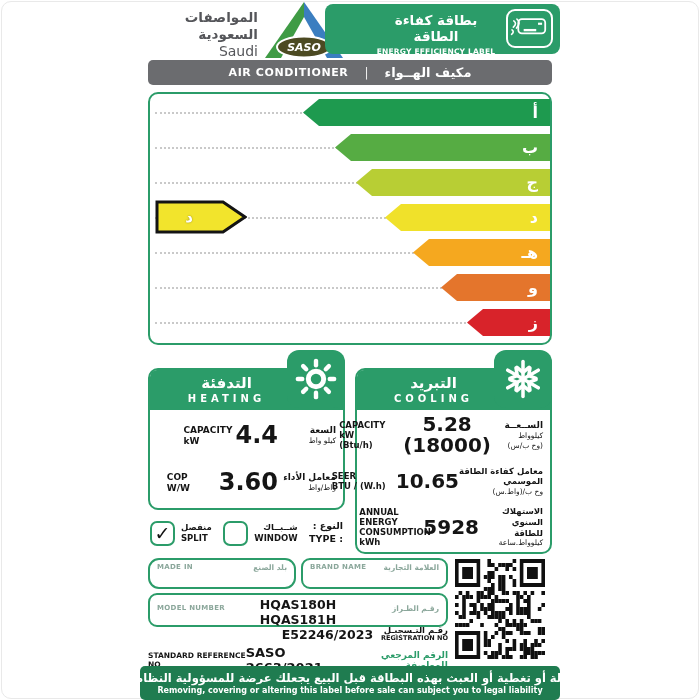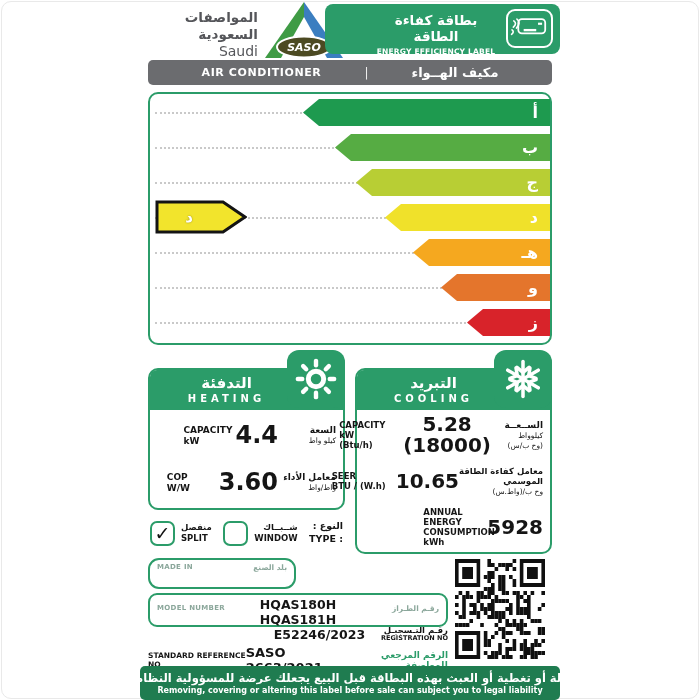--- a/index.html
+++ b/index.html
@@ -14,21 +14,21 @@
   .org-ar{font-size:13.5px;font-weight:bold;}
   .org-en{font-size:14px;}
   .logo{position:absolute;left:118px;top:0;width:92px;height:58px;}
   .badge{position:absolute;left:185px;top:4px;width:235px;height:50px;background:var(--green);border-radius:8px;}
   .badge-titles{position:absolute;left:50px;top:8px;width:122px;text-align:center;color:#fff;}
   .badge-ar{font-size:13.5px;font-weight:bold;}
   .badge-en{font-size:7.5px;font-weight:bold;margin-top:3px;letter-spacing:.2px;white-space:nowrap;}
   .badge-ac{position:absolute;right:7px;top:5px;width:47px;height:39px;border:2px solid #fff;border-radius:9px;}
 
   
-  .product-bar{position:absolute;left:8px;top:60px;width:404px;height:25px;background:var(--gray);border-radius:5px;display:flex;align-items:center;justify-content:center;gap:43px;color:#fff;}
+  .product-bar{position:absolute;left:8px;top:60px;width:404px;height:25px;background:var(--gray);border-radius:5px;display:flex;align-items:center;justify-content:center;gap:16px;color:#fff;}
   .pb-en{font-size:11px;font-weight:bold;letter-spacing:.6px;}
   .pb-div{font-size:12px;opacity:.9;}
   .pb-ar{font-size:13px;font-weight:bold;}
 
   
   .rating{position:absolute;left:8px;top:92px;width:404px;height:253px;border:2px solid var(--green);border-radius:10px;background:#fff;}
   .grade-row{position:absolute;left:0;right:0;height:27px;}
   .grade-dots{position:absolute;left:5px;right:4px;top:13px;border-top:2px dotted #c9c9c9;}
   .grade-arrow{position:absolute;right:0;top:0;height:27px;clip-path:polygon(0 50%,16px 0,100% 0,100% 100%,16px 100%);display:flex;align-items:center;justify-content:flex-end;padding-right:12px;}
   .grade-letter{color:#fff;font-weight:bold;font-size:16px;line-height:1;}
@@ -73,21 +73,21 @@
   .lab-en{position:absolute;left:7px;top:3px;font-size:7px;font-weight:bold;color:var(--mut);letter-spacing:.3px;}
   .lab-ar{position:absolute;right:7px;top:3px;font-size:7.5px;font-weight:bold;color:var(--mut);}
   .model .lab-en,.model .lab-ar{top:9px;}
   .ibox-val{position:absolute;left:0;right:0;top:11px;text-align:center;font-weight:bold;font-size:13px;margin-top:35px;}
   .model-vals{position:absolute;left:0;right:0;top:2px;text-align:center;font-weight:bold;font-size:12.5px;line-height:1.2;}
 
   .qr{position:absolute;left:315px;top:559px;width:90px;height:100px;}
   .qr svg{width:100%;height:100%;}
 
   
-  .regA{position:absolute;left:8px;top:626px;width:300px;display:flex;justify-content:flex-end;align-items:center;gap:16px;}
+  .regA{position:absolute;left:8px;top:626px;width:300px;display:flex;justify-content:flex-end;align-items:center;gap:8px;}
   .reg-num{font-size:12.5px;font-weight:bold;}
   .reg-labels{text-align:right;line-height:1.1;}
   .reg-ar{font-size:8.5px;font-weight:bold;}
   .reg-en{font-size:6.5px;font-weight:bold;}
   .regB{position:absolute;left:8px;top:645px;width:300px;display:flex;justify-content:space-between;align-items:center;}
   .srn-en{font-size:7.5px;font-weight:bold;}
   .srn-val{font-size:13px;font-weight:bold;}
   .srn-ar{font-size:9px;font-weight:bold;color:var(--green);}
 
   
@@ -288,20 +288,25 @@
             <div class="sub rtl">وح ب/(واط.س)</div>
           </div>
       </div>
       <div class="stat s3">
         <div class="stat-en">
             <div>ANNUAL ENERGY</div>
             <div>CONSUMPTION</div>
             <div>kWh</div>
           </div>
         <div class="stat-value">5928</div>
+        <div class="stat-ar">
+            <div class="rtl">الاستهلاك السنوي</div>
+            <div class="rtl">للطاقة</div>
+            <div class="sub rtl">كيلوواط.ساعة</div>
+          </div>
       </div>
     </div>
   </div>
 
   <div class="type-row">
     <div class="opt">
       <div class="checkbox">
           <span class="check-glyph">✓</span>
         </div>
       <div class="opt-labels">
@@ -321,20 +326,25 @@
     <div class="type-title">
       <div class="rtl">النوع :</div>
       <div>TYPE :</div>
     </div>
   </div>
 
   <div class="ibox made">
     <span class="lab-en">MADE IN</span>
     <span class="lab-ar rtl">بلد الصنع</span>
     <div class="ibox-val">China</div>
+  </div>
+  <div class="ibox brand">
+    <span class="lab-en">BRAND NAME</span>
+    <span class="lab-ar rtl">العلامة التجارية</span>
+    <div class="ibox-val">Home Queen</div>
   </div>
   <div class="ibox model">
     <span class="lab-en">MODEL NUMBER</span>
     <span class="lab-ar rtl">رقـم الطـراز</span>
     <div class="model-vals">
       <div>HQAS180H</div>
       <div>HQAS181H</div>
     </div>
   </div>
 

